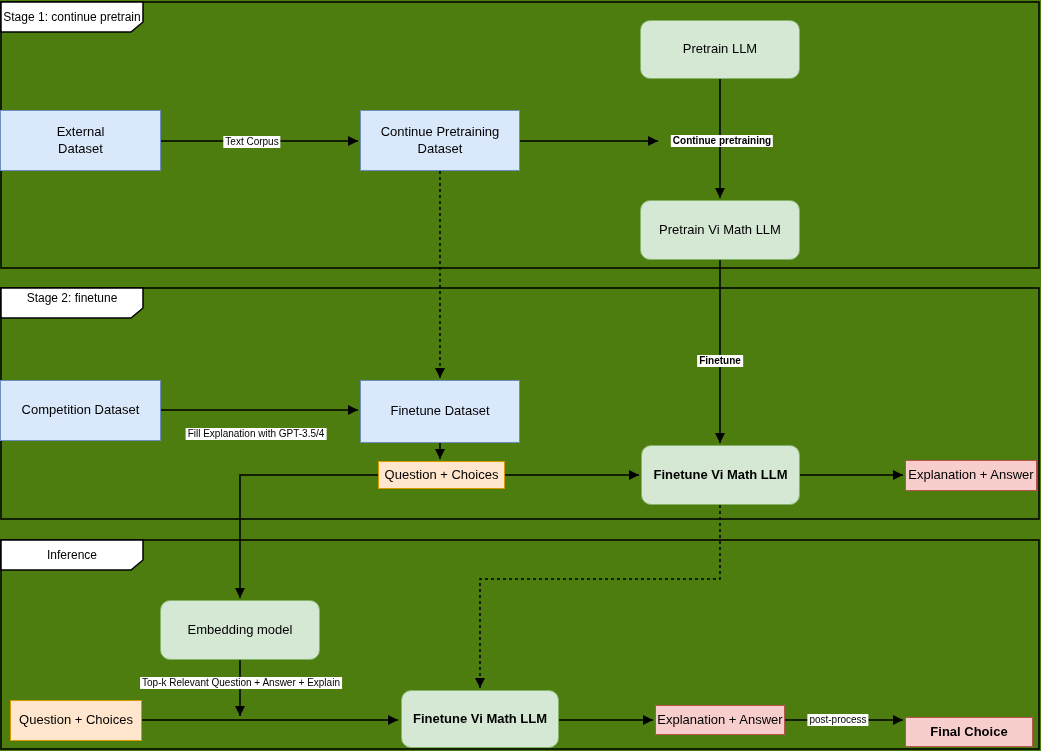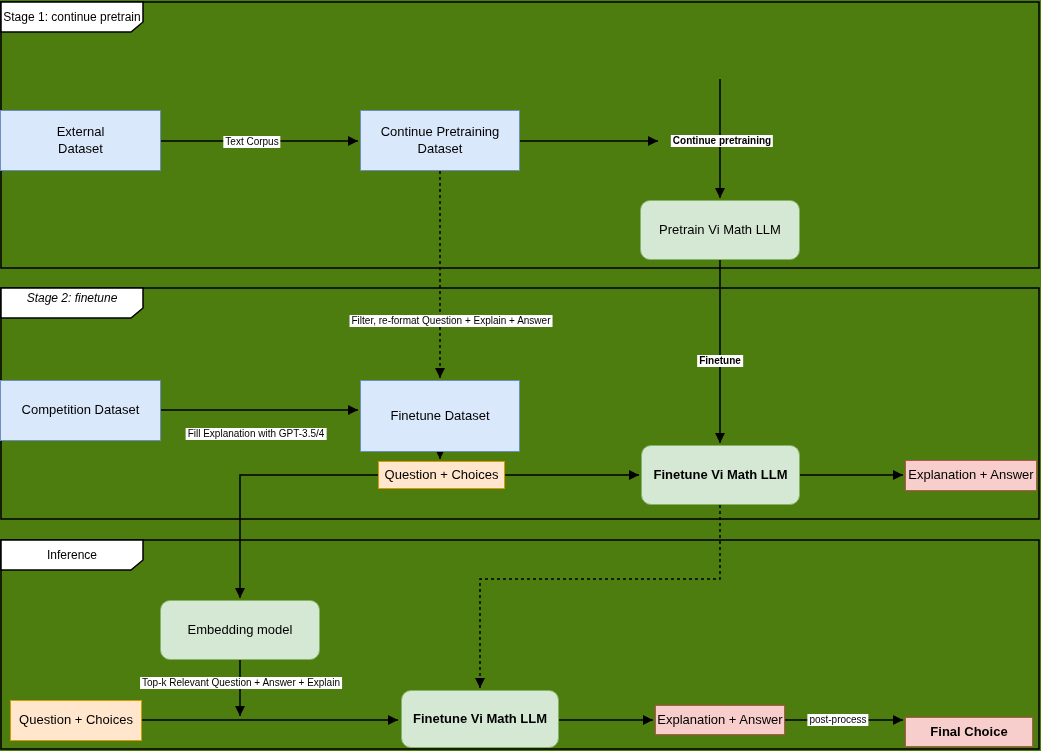--- a/index.html
+++ b/index.html
@@ -75,42 +75,42 @@
       <path d="M785,720 L903,720" marker-end="url(#arrow)"></path>
     </g>
 
     <g fill="none" stroke="#000" stroke-width="1.5" stroke-dasharray="3 3">
       <path d="M440,171 L440,378" marker-end="url(#arrow)"></path>
       <path d="M720,505 L720,579 L480,579 L480,688" marker-end="url(#arrow)"></path>
     </g>
   </svg>
 
   <div class="stage-label" style="left:1px;top:2px;width:142px;height:30px;">Stage 1: continue pretrain</div>
-  <div class="stage-label" style="left:1px;top:288px;width:142px;height:20px;font-style:italic;">Stage 2: finetune</div>
+  <div class="stage-label" style="left:1px;top:288px;width:142px;height:20px;">Stage 2: finetune</div>
   <div class="stage-label" style="left:1px;top:540px;width:142px;height:30px;">Inference</div>
 
   <div class="node blue" style="left:0px;top:110px;width:161px;height:61px;">External
 Dataset</div>
   <div class="node blue" style="left:360px;top:110px;width:160px;height:61px;">Continue Pretraining
 Dataset</div>
+  <div class="node green" style="left:640px;top:20px;width:160px;height:59px;">Pretrain LLM</div>
   <div class="node green" style="left:640px;top:200px;width:160px;height:60px;">Pretrain Vi Math LLM</div>
 
   <div class="node blue" style="left:0px;top:380px;width:161px;height:61px;">Competition Dataset</div>
-  <div class="node blue" style="left:360px;top:380px;width:160px;height:72px;">Finetune Dataset</div>
+  <div class="node blue" style="left:360px;top:380px;width:160px;height:63px;">Finetune Dataset</div>
   <div class="node orange" style="left:378px;top:461px;width:127px;height:28px;">Question + Choices</div>
   <div class="node green bold" style="left:641px;top:445px;width:159px;height:60px;">Finetune Vi Math LLM</div>
   <div class="node red" style="left:905px;top:460px;width:132px;height:31px;">Explanation + Answer</div>
 
   <div class="node green" style="left:160px;top:600px;width:160px;height:60px;">Embedding model</div>
   <div class="node orange" style="left:10px;top:700px;width:132px;height:41px;">Question + Choices</div>
   <div class="node green bold" style="left:401px;top:690px;width:158px;height:58px;">Finetune Vi Math LLM</div>
   <div class="node red" style="left:655px;top:705px;width:130px;height:30px;">Explanation + Answer</div>
   <div class="node red bold" style="left:905px;top:717px;width:128px;height:30px;">Final Choice</div>
 
   <div class="edge-label" style="left:252px;top:142px;">Text Corpus</div>
   <div class="edge-label bold" style="left:722px;top:141px;">Continue pretraining</div>
   <div class="edge-label bold" style="left:720px;top:361px;">Finetune</div>
-  <div class="edge-label" style="left:451px;top:321px;">Filter, re-format Question + Explain + Answer</div>
   <div class="edge-label" style="left:256px;top:434px;">Fill Explanation with GPT-3.5/4</div>
   <div class="edge-label" style="left:241px;top:683px;">Top-k Relevant Question + Answer + Explain</div>
   <div class="edge-label" style="left:838px;top:720px;">post-process</div>
 
 </div>
 
 </body></html>

